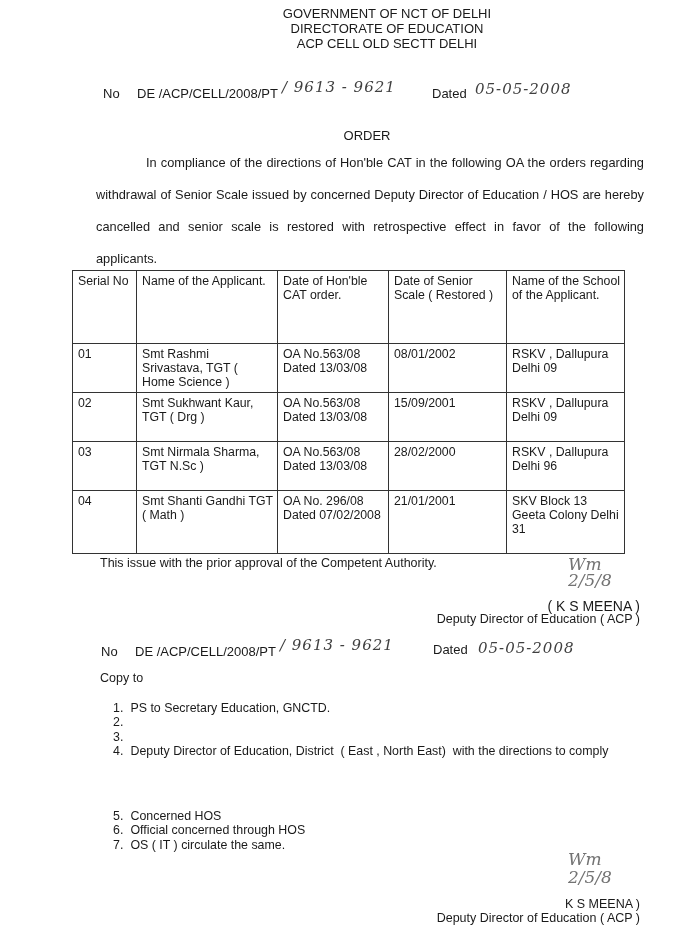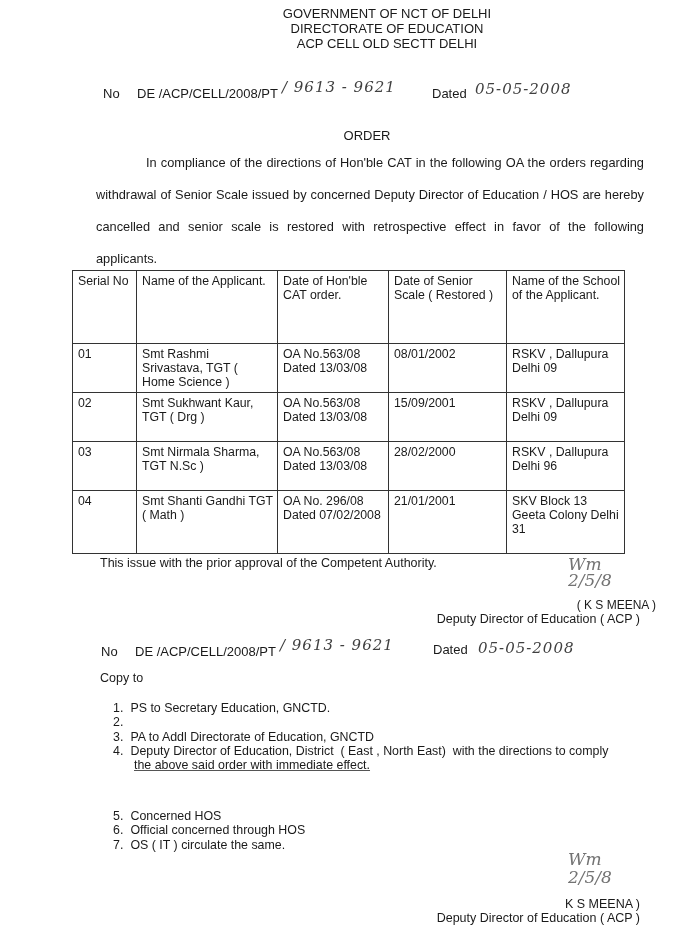--- a/index.html
+++ b/index.html
@@ -87,37 +87,36 @@
     <td>SKV Block 13 Geeta Colony Delhi 31</td>
   </tr>
 </tbody>
   </table>
 
 <div class="abs" style="top:556px;left:100px;font-size:12.5px;">This issue with the prior approval of the Competent Authority.</div>
 
 <div class="abs sig" style="top:556px;left:568px;font-size:17px;line-height:16px;width:60px;">
   <span>Wm 2/5/8</span>
 </div>
-<div class="abs right" style="top:598px;right:38px;font-size:12px;">( K S MEENA )</div>
+<div class="abs right" style="top:598px;right:54px;font-size:14px;">( K S MEENA )</div>
 <div class="abs right" style="top:612px;right:54px;font-size:12.5px;">Deputy Director of Education ( ACP )</div>
 
 <div class="abs refline" style="top:644px;left:101px;">No</div>
 <div class="abs refline" style="top:644px;left:135px;">DE /ACP/CELL/2008/PT</div>
 <div class="abs hand" style="top:636px;left:280px;">/ 9613 - 9621</div>
 <div class="abs refline" style="top:642px;left:433px;">Dated</div>
 <div class="abs hand" style="top:639px;left:478px;">05-05-2008</div>
 
 <div class="abs" style="top:671px;left:100px;font-size:12.5px;">Copy to</div>
 
 <div class="abs ol" style="top:701px;">
   <div class="item"><span class="num">1.</span>&nbsp;<span>PS to Secretary Education, GNCTD.</span></div>
   <div class="item"><span class="num">2.</span>&nbsp;</div>
-  <div class="item"><span class="num">3.</span>&nbsp;<span>PA to Addl Directorate of Education, GNCTD</span></div>
+  <div class="item"><span class="num">3.</span>&nbsp;</div>
   <div class="item"><span class="num">4.</span>&nbsp;<span style="white-space:pre">Deputy Director of Education, District  ( East , North East)  with the directions to comply</span></div>
-  <div style="padding-left:21px;"><span class="underline-note">the above said order with immediate effect.</span></div>
 </div>
 
 <div class="abs ol" style="top:809px;">
   <div class="item"><span class="num">5.</span>&nbsp;<span>Concerned HOS</span></div>
   <div class="item"><span class="num">6.</span>&nbsp;<span>Official concerned through HOS</span></div>
   <div class="item"><span class="num">7.</span>&nbsp;<span>OS ( IT ) circulate the same.</span></div>
 </div>
 
 <div class="abs sig" style="top:850px;left:568px;font-size:17px;line-height:18px;width:70px;">
   <span>Wm 2/5/8</span>

